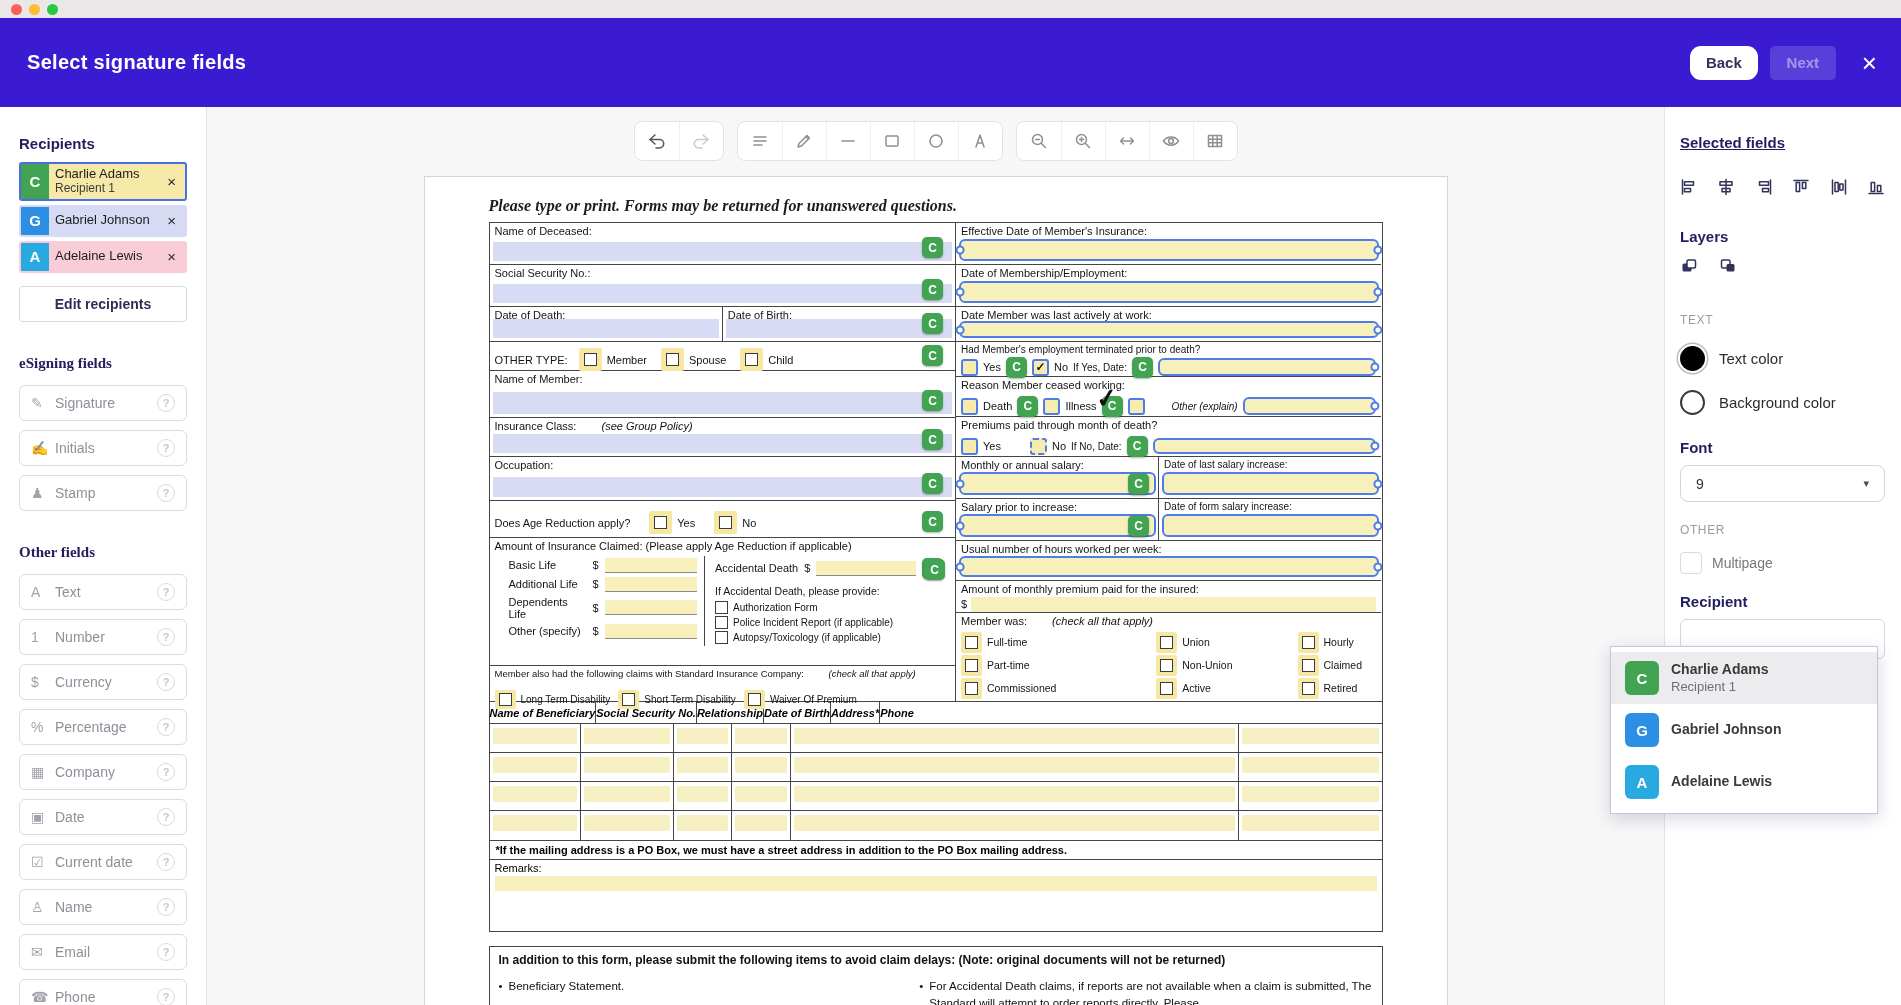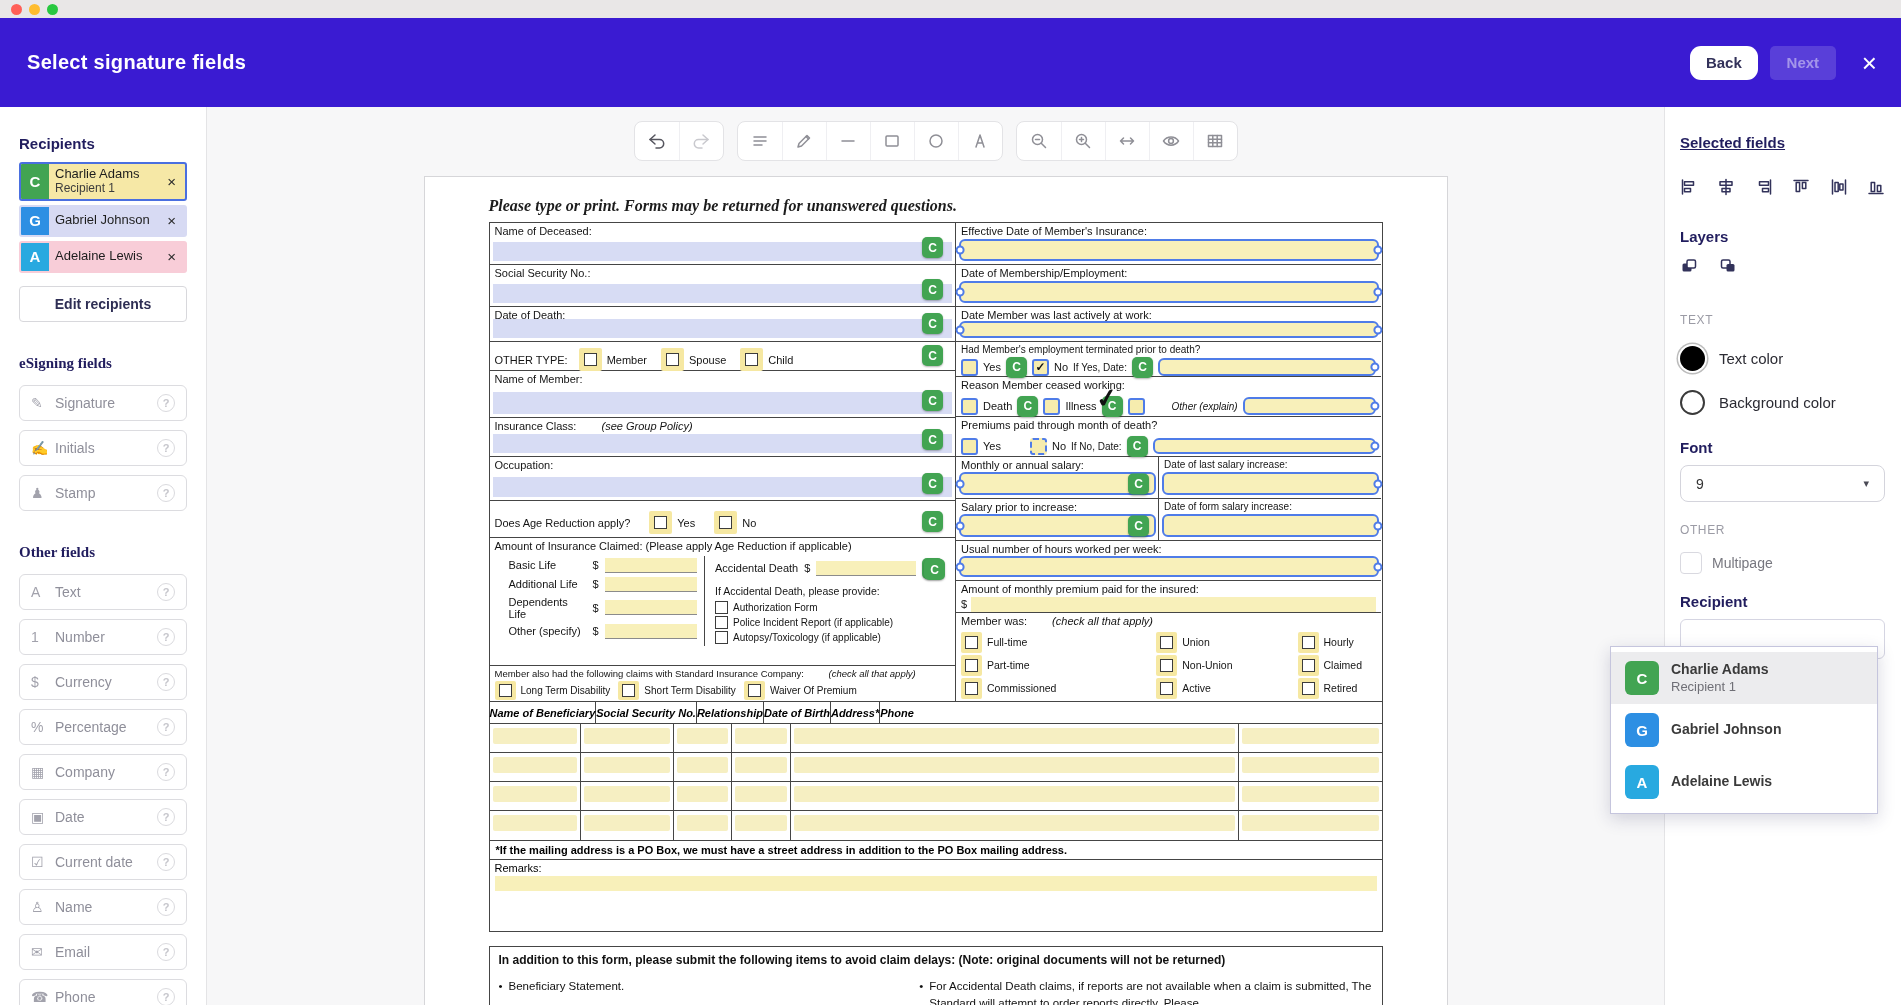--- a/index.html
+++ b/index.html
@@ -404,20 +404,24 @@
           <span class="cbadge br">C</span>
         </div>
         <div class="frow" style="height:42px">
           <span class="flbl">Social Security No.:</span>
           <span class="lav"></span>
           <span class="cbadge br">C</span>
         </div>
         <div class="frow split" style="height:35px">
           <div class="half">
               <span class="flbl">Date of Death:</span>
+              <span class="lav"></span>
+            </div>
+          <div class="half">
+              <span class="flbl">Date of Birth:</span>
               <span class="lav"></span>
             </div>
           <span class="cbadge br" style="bottom:7px">C</span>
         </div>
         <div class="frow" style="height:29px">
           <div class="ckrow" style="margin-top:4px">
             <span style="margin-right:6px">OTHER TYPE:</span>
             <span style="display:inline-flex">
                 <label class="cko">
                   <span class="halo">
@@ -521,21 +525,21 @@
                   <div class="ckline">
                     <span class="pbox"></span>
                     <span>Autopsy/Toxicology (if applicable)</span>
                   </div>
                 </div>
             </div>
           </div>
         </div>
         <div class="frow" style="height:35px">
           <span class="flbl xs"><span>Member also had the following claims with Standard Insurance Company:</span> <span class="it">(check all that apply)</span></span>
-          <div class="ckrow" style="margin-top:1px">
+          <div class="ckrow" style="margin-top:10px">
             <span style="display:inline-flex">
                 <label class="cko sm" style="margin-right:8px">
                   <span class="halo" style="padding:3px 4px">
                     <span class="pbox"></span>
                   </span>
                   <span>Long Term Disability</span>
                 </label>
                 <label class="cko sm" style="margin-right:8px">
                   <span class="halo" style="padding:3px 4px">
                     <span class="pbox"></span>

